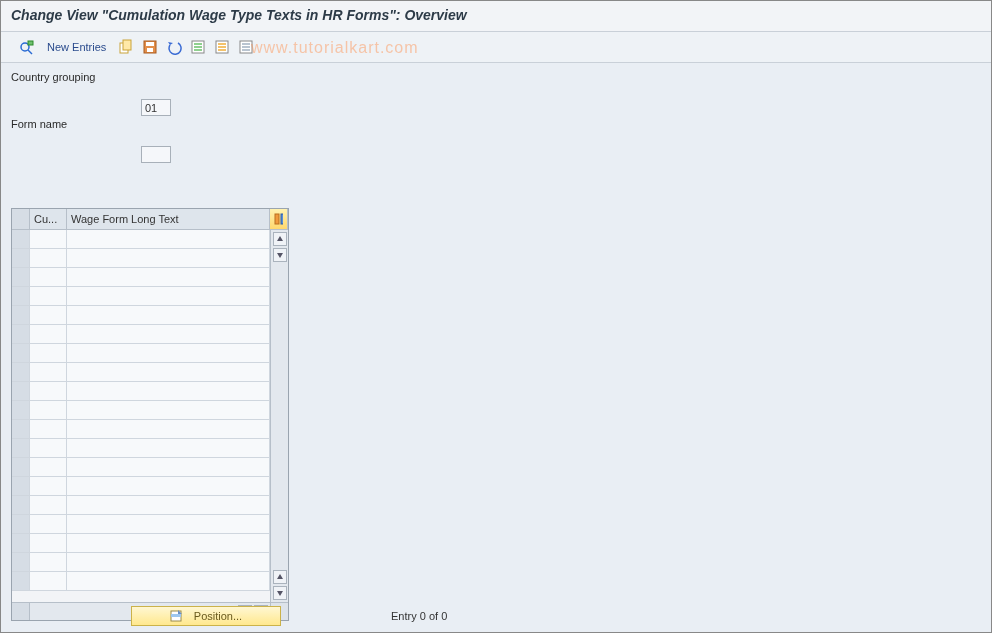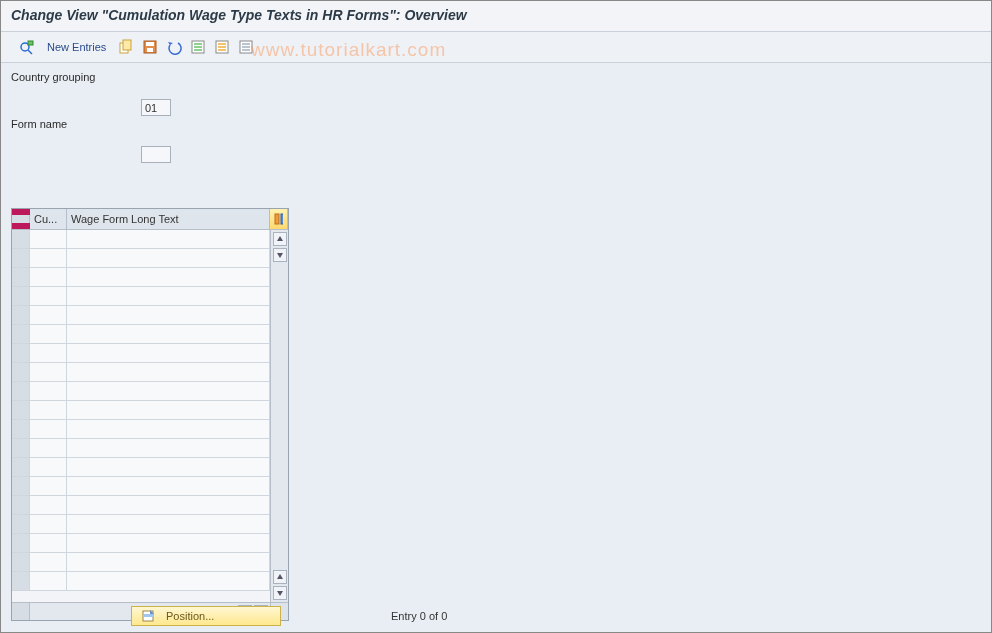--- a/index.html
+++ b/index.html
@@ -78,21 +78,20 @@
     width: 278px;
     border: 1px solid #9aa4af;
     background: #f2f4f7;
     display: flex;
     flex-direction: column;
   }
   .grid-head {
     display: flex;
     background: #be185d;
     border-bottom: 1px solid #b6bfc9;
-    align-items: center;
   }
   .gh-cell {
     font-size: 11px;
     color: #333;
     padding: 4px 4px;
     border-right: 1px solid #b6bfc9;
     background: #dee5ec;
     white-space: nowrap;
     overflow: hidden;
   }
@@ -176,32 +175,33 @@
     align-items:center;
     height: 20px;
     border: 1px solid #cbb24a;
     background: linear-gradient(#fff7d2,#ffe88e);
     padding: 0 10px;
     font-size: 11px;
     color: #6a5a1e;
     gap: 10px;
     cursor:pointer;
     width: 150px;
+    justify-content: center;
   }
   .pos-btn .ic { width:14px;height:14px;display:flex;align-items:center;justify-content:center;}
   .entry-txt {
     margin-left: 110px;
     font-size: 11px;
     color: #333;
   }
   .watermark {
     position:absolute;
     top: 38px;
     left: 250px;
-    font-size: 19px;
+    font-size: 16px;
     color: rgba(255,140,70,0.45);
     letter-spacing: 1px;
     pointer-events:none;
     font-family: Arial;
   }
   svg { display:block; }
 </style>
 </head>
 <body>
 

